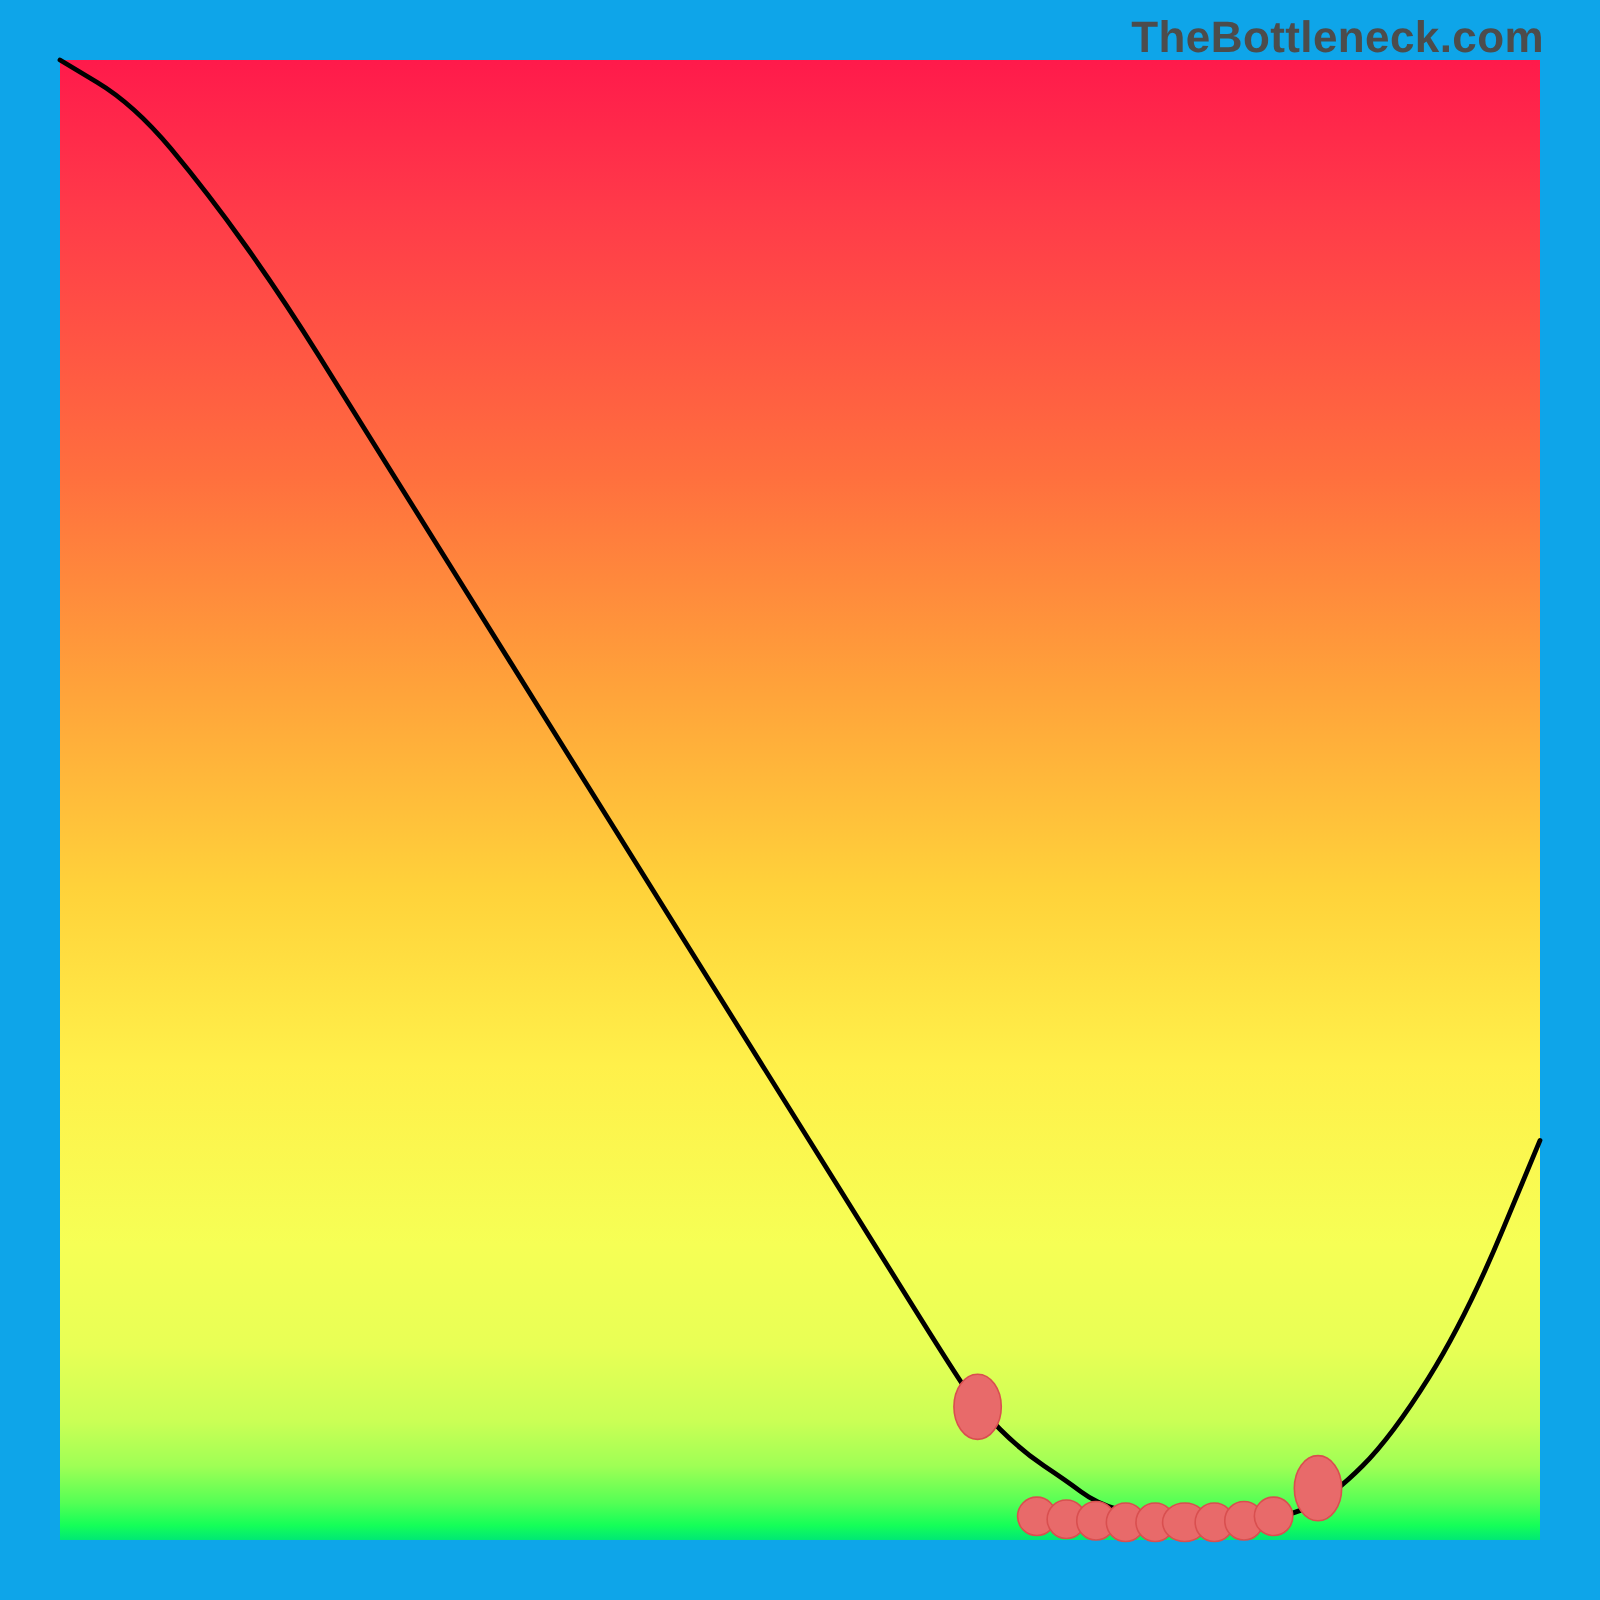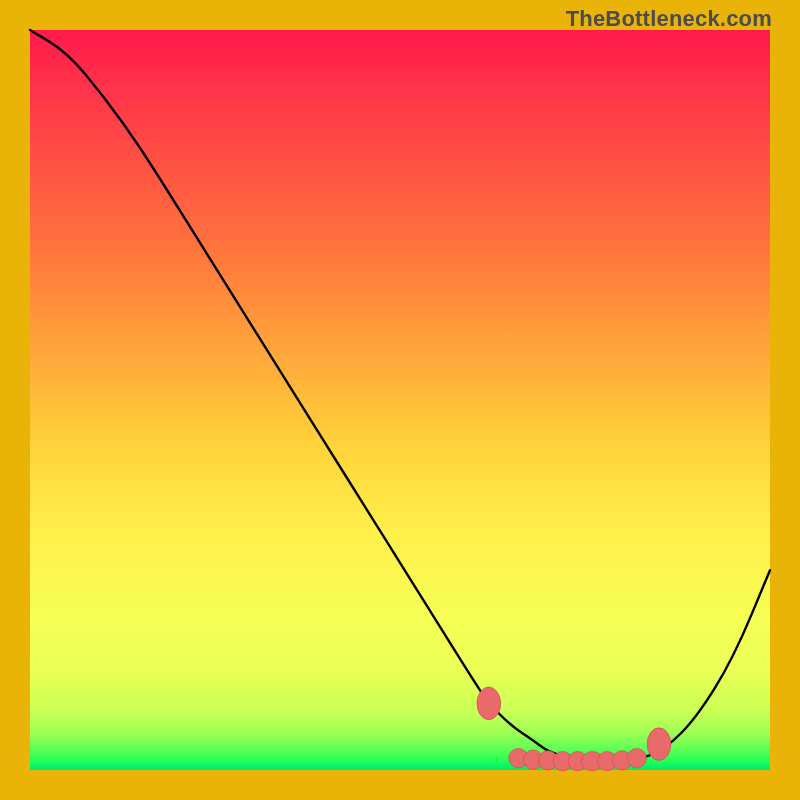--- a/index.html
+++ b/index.html
@@ -1,21 +1,21 @@
 <!DOCTYPE html>
 <html><head>
 <meta charset="utf-8">
 <style>
   * { margin: 0; padding: 0; box-sizing: border-box; }
   html, body { width: 800px; height: 800px; overflow: hidden; background: #000; }
   .container {
     position: relative;
     width: 800px;
     height: 800px;
-    background: #eab308;
+    background: #0ea5e9;
   }
   .watermark {
     position: absolute;
     top: 6px;
     right: 28px;
     font-family: Arial, Helvetica, sans-serif;
     font-size: 22px;
     font-weight: bold;
     color: #4c4c4c;
     letter-spacing: 0.2px;

